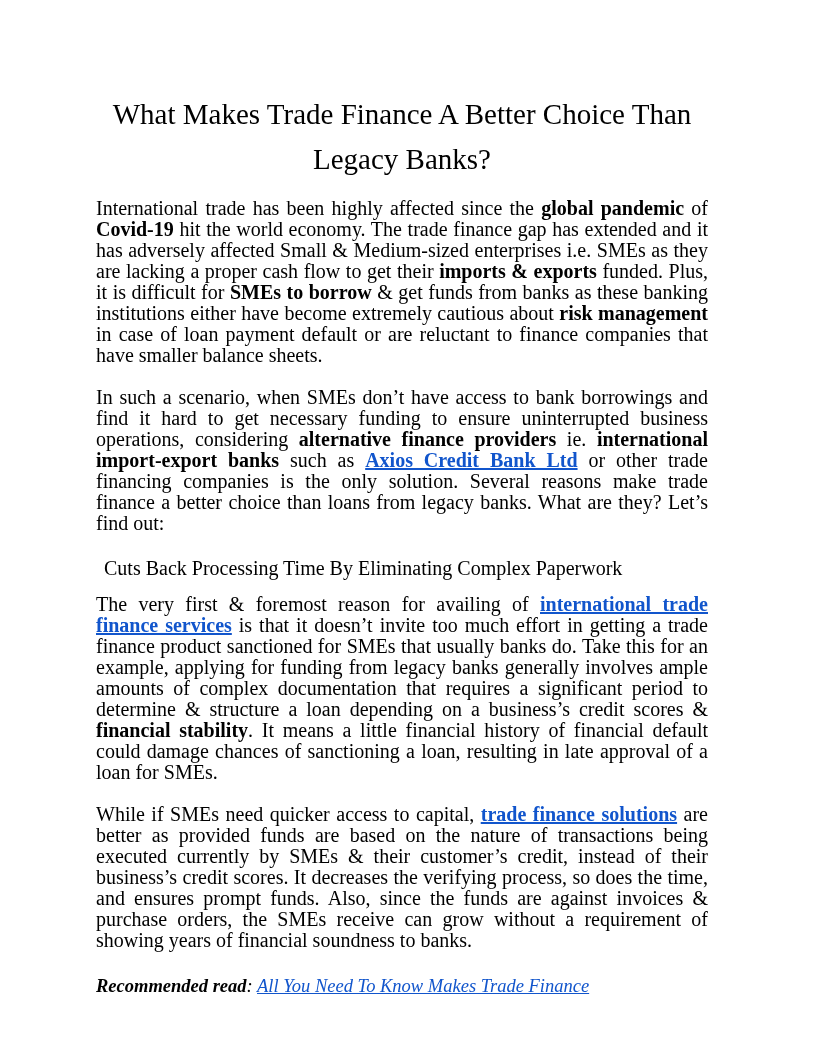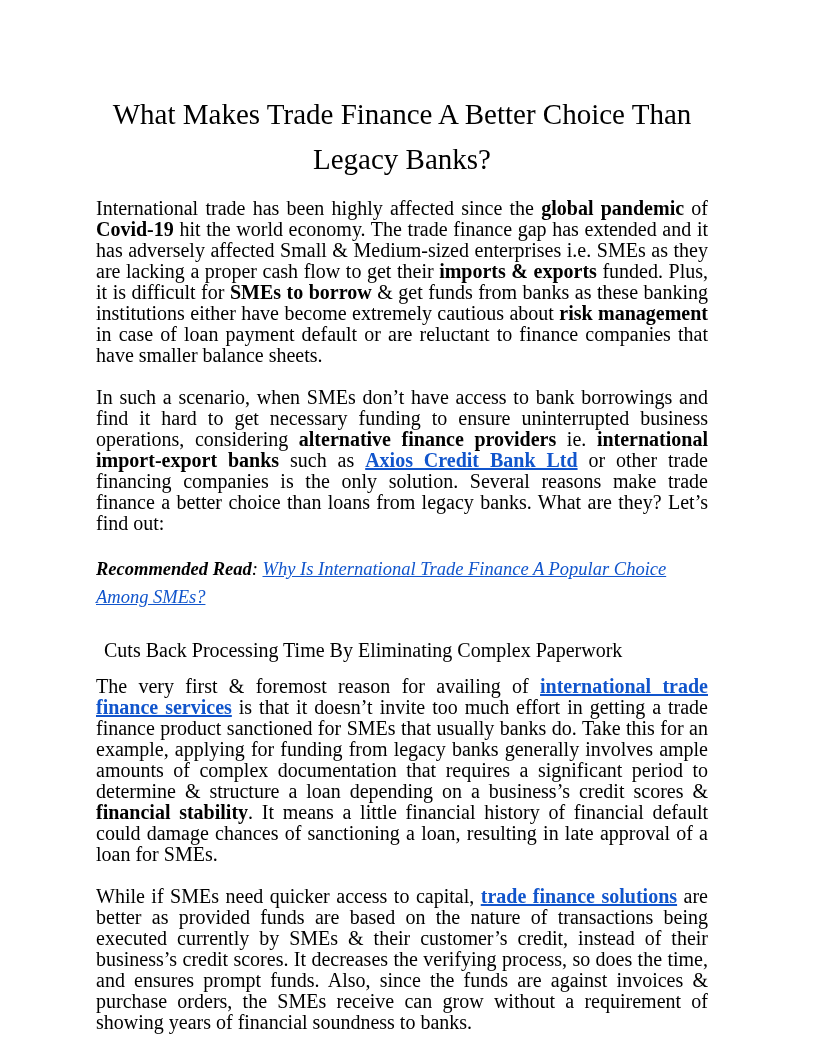--- a/index.html
+++ b/index.html
@@ -55,21 +55,20 @@
 <body>
 
 <div class="page">
 
   <h1 class="doc-title">What Makes Trade Finance A Better Choice Than Legacy Banks?</h1>
 
   <p class="body-par"><span>International trade has been highly affected since the </span><span class="b">global pandemic</span><span> of </span><span class="b">Covid-19</span><span> hit the world economy. The trade finance gap has extended and it has adversely affected Small &amp; Medium-sized enterprises i.e. SMEs as they are lacking a proper cash flow to get their </span><span class="b">imports &amp; exports</span><span> funded. Plus, it is difficult for </span><span class="b">SMEs to borrow</span><span> &amp; get funds from banks as these banking institutions either have become extremely cautious about </span><span class="b">risk management</span><span> in case of loan payment default or are reluctant to finance companies that have smaller balance sheets.</span></p>
 
   <p class="body-par"><span>In such a scenario, when SMEs don’t have access to bank borrowings and find it hard to get necessary funding to ensure uninterrupted business operations, considering </span><span class="b">alternative finance providers</span><span> ie. </span><span class="b">international import-export banks</span><span> such as </span><a class="b lnk" href="#">Axios Credit Bank Ltd</a><span> or other trade financing companies is the only solution. Several reasons make trade finance a better choice than loans from legacy banks. What are they? Let’s find out:</span></p>
 
-  <p class="rec"><span class="b">Recommended Read</span><span>: </span><a class="lnk" href="#">Why Is International Trade Finance A Popular Choice Among SMEs?</a></p>
 
   <h2 class="section-heading">Cuts Back Processing Time By Eliminating Complex Paperwork</h2>
 
   <p class="body-par"><span>The very first &amp; foremost reason for availing of </span><a class="b lnk" href="#">international trade finance services</a><span> is that it doesn’t invite too much effort in getting a trade finance product sanctioned for SMEs that usually banks do. Take this for an example, applying for funding from legacy banks generally involves ample amounts of complex documentation that requires a significant period to determine &amp; structure a loan depending on a business’s credit scores &amp; </span><span class="b">financial stability</span><span>. It means a little financial history of financial default could damage chances of sanctioning a loan, resulting in late approval of a loan for SMEs.</span></p>
 
   <p class="body-par"><span>While if SMEs need quicker access to capital, </span><a class="b lnk" href="#">trade finance solutions</a><span> are better as provided funds are based on the nature of transactions being executed currently by SMEs &amp; their customer’s credit, instead of their business’s credit scores. It decreases the verifying process, so does the time, and ensures prompt funds. Also, since the funds are against invoices &amp; purchase orders, the SMEs receive can grow without a requirement of showing years of financial soundness to banks.</span></p>
 
   <p class="rec"><span class="b">Recommended read</span><span>: </span><a class="lnk" href="#">All You Need To Know Makes Trade Finance</a></p>
 
 </div>

